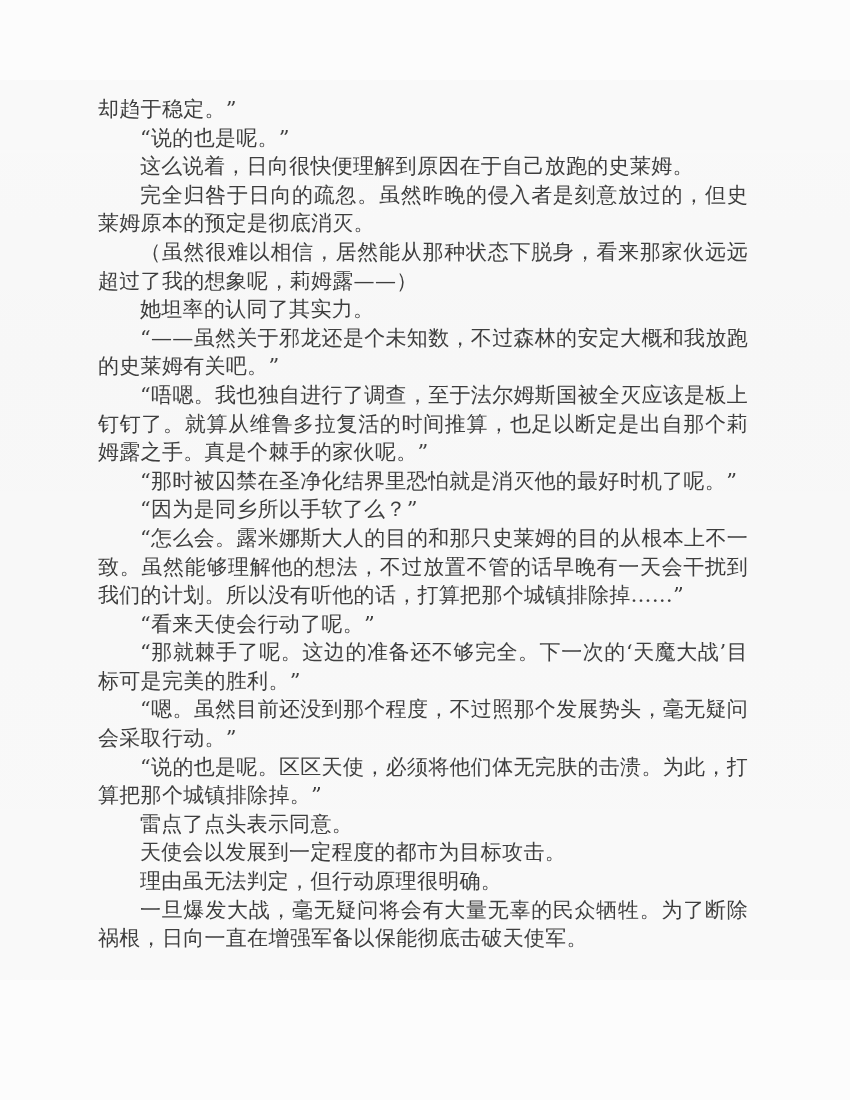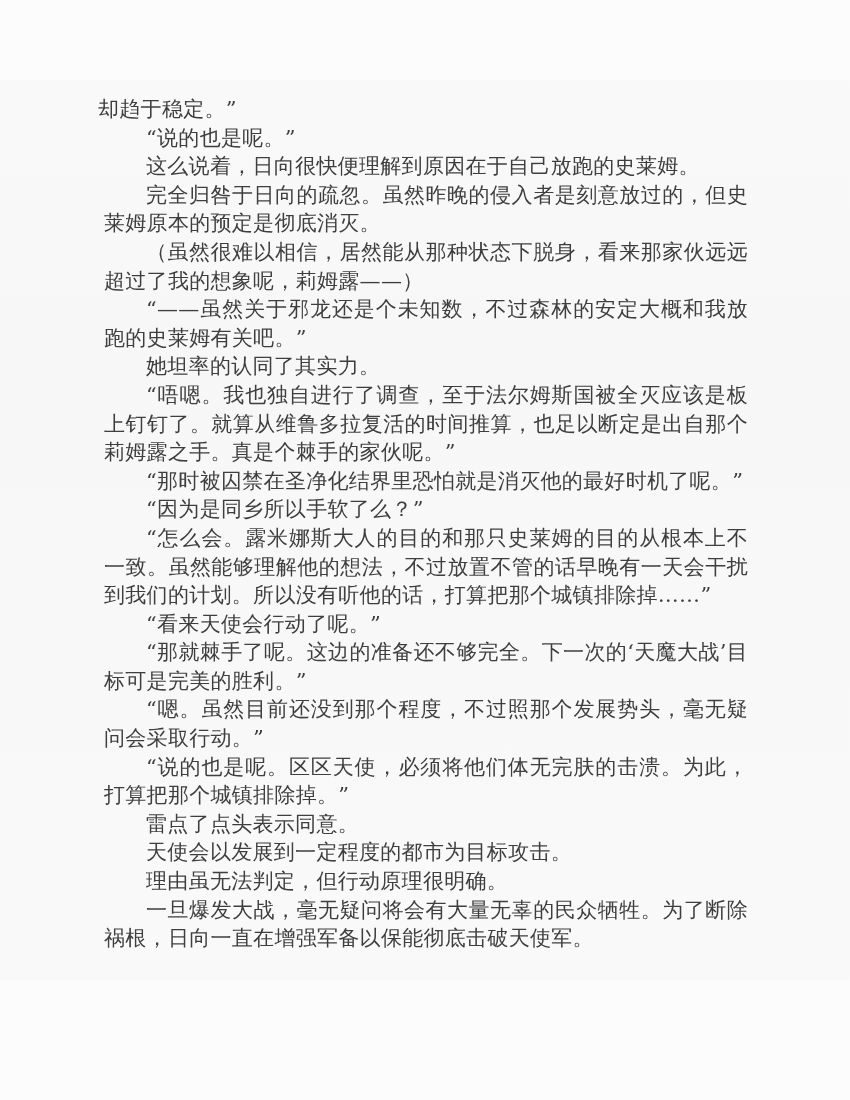--- a/index.html
+++ b/index.html
@@ -43,36 +43,35 @@
     color: #3e3e3e;
     text-align: justify;
     text-rendering: optimizeLegibility;
   }
   .text-block p {
     margin: 0;
     padding: 0;
   }
   .text-block p.indent {
     text-indent: 2em;
-    margin-left: 6px;
   }
 </style>
 </head>
 <body>
 
 <div class="page" style="background: rgb(252, 252, 252);">
   <div class="scan-tint"></div>
   <div class="text-block" id="text-block" style="color: rgb(62, 62, 62);">
       <p class="noindent">却趋于稳定。”</p>
       <p class="indent">“说的也是呢。”</p>
       <p class="indent">这么说着，日向很快便理解到原因在于自己放跑的史莱姆。</p>
       <p class="indent">完全归咎于日向的疏忽。虽然昨晚的侵入者是刻意放过的，但史莱姆原本的预定是彻底消灭。</p>
       <p class="indent">（虽然很难以相信，居然能从那种状态下脱身，看来那家伙远远超过了我的想象呢，莉姆露——）</p>
+      <p class="indent">她坦率的认同了其实力。</p>
       <p class="indent">“——虽然关于邪龙还是个未知数，不过森林的安定大概和我放跑的史莱姆有关吧。”</p>
-      <p class="indent">她坦率的认同了其实力。</p>
       <p class="indent">“唔嗯。我也独自进行了调查，至于法尔姆斯国被全灭应该是板上钉钉了。就算从维鲁多拉复活的时间推算，也足以断定是出自那个莉姆露之手。真是个棘手的家伙呢。”</p>
       <p class="indent">“那时被囚禁在圣净化结界里恐怕就是消灭他的最好时机了呢。”</p>
       <p class="indent">“因为是同乡所以手软了么？”</p>
       <p class="indent">“怎么会。露米娜斯大人的目的和那只史莱姆的目的从根本上不一致。虽然能够理解他的想法，不过放置不管的话早晚有一天会干扰到我们的计划。所以没有听他的话，打算把那个城镇排除掉……”</p>
       <p class="indent">“看来天使会行动了呢。”</p>
       <p class="indent">“那就棘手了呢。这边的准备还不够完全。下一次的‘天魔大战’目标可是完美的胜利。”</p>
       <p class="indent">“嗯。虽然目前还没到那个程度，不过照那个发展势头，毫无疑问会采取行动。”</p>
       <p class="indent">“说的也是呢。区区天使，必须将他们体无完肤的击溃。为此，打算把那个城镇排除掉。”</p>
       <p class="indent">雷点了点头表示同意。</p>
       <p class="indent">天使会以发展到一定程度的都市为目标攻击。</p>

